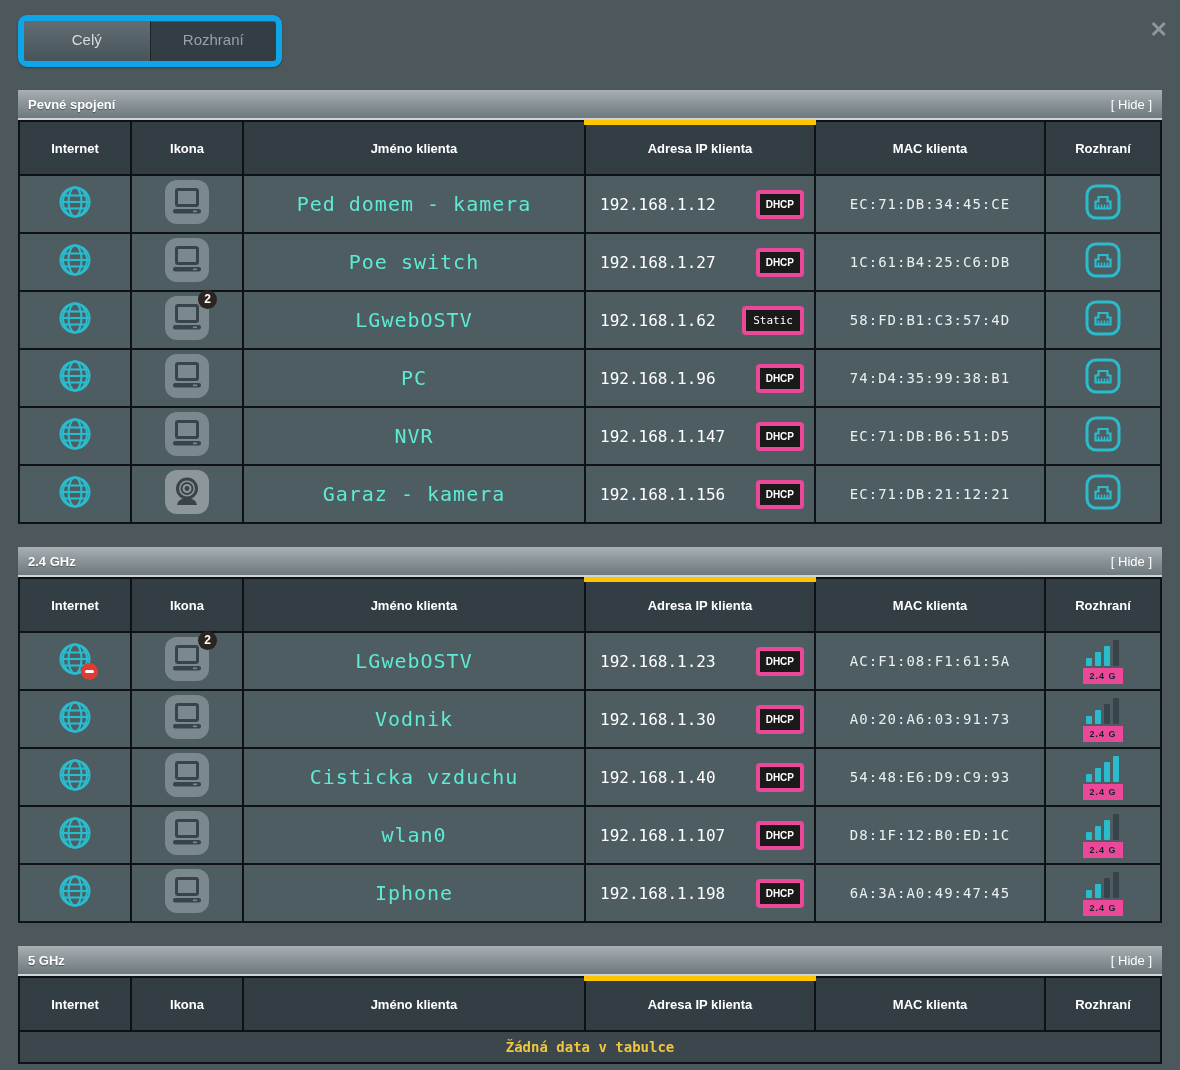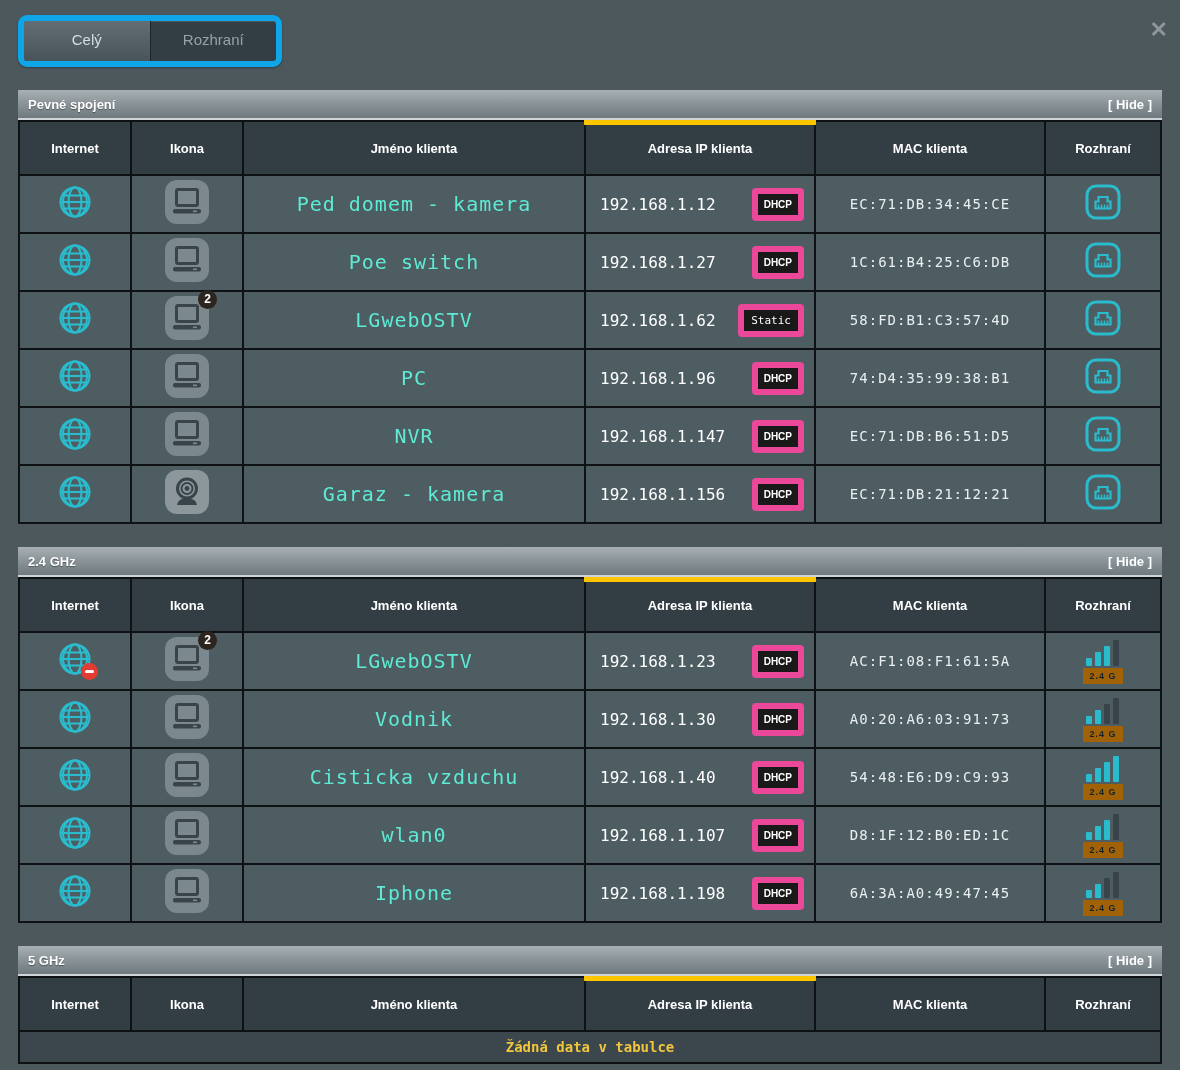--- a/index.html
+++ b/index.html
@@ -13,52 +13,52 @@
   .tabs{display:flex;margin:15px 0 0 18px;width:252px;height:40px;background:#333e44;border:6px solid #0ea5e9;border-radius:9px;overflow:hidden;box-shadow:inset 0 1px 0 rgba(255,255,255,.12), 0 1px 2px rgba(0,0,0,.35);}
   .tab{flex:1;text-align:center;line-height:38px;font-size:15px;color:#97a1a6;cursor:pointer;}
   .tab.active{background:linear-gradient(#626e73,#47545a);color:#d6dde0;border-right:1px solid #1c2529;}
 
   
   .client-table{margin:23px 18px 0 18px;}
   .client-table + .client-table{}
   .section-bar{height:28px;display:flex;align-items:center;justify-content:space-between;padding:0 10px;
      background:linear-gradient(#a9b0b3 0%,#8c969a 45%,#6f7a7e 100%);border-bottom:2px solid #cfd5d7;}
   .section-title{color:#fff;font-size:13px;font-weight:bold;text-shadow:0 1px 1px rgba(0,0,0,.4);}
-  .hide-link{color:#fff;font-size:13px;font-weight:bold;cursor:pointer;text-decoration:none;}
+  .hide-link{color:#fff;font-size:13px;font-weight:normal;cursor:pointer;text-decoration:none;}
 
   table{width:100%;border-collapse:collapse;table-layout:fixed;}
   th{background:#333e44;color:#fff;font-size:13px;font-weight:bold;height:50px;border:2px solid #0e1214;position:relative;cursor:pointer;}
   th.col-ip::before{content:"";position:absolute;left:-2px;right:-2px;top:-2px;height:5px;background:#fdc500;}
   td{background:#4e5d62;border:2px solid #0e1214;height:56px;text-align:center;vertical-align:middle;padding:0;}
 
   .cname{font-family:"DejaVu Sans Mono",monospace;font-size:20px;color:#5eead4;letter-spacing:1px;}
   .ip-cell{display:flex;align-items:center;justify-content:space-between;padding:0 10px 0 14px;}
   .ip{font-family:"DejaVu Sans Mono",monospace;font-size:16px;color:#ffffff;}
-  .ip-badge{background:#191919;color:#fff;border-radius:4px;border:6px solid #ec4899;}
+  .ip-badge{background:#191919;color:#fff;border-radius:4px;border:4px solid #ec4899;}
   .ip-badge.dhcp{font:bold 10px "Liberation Sans",sans-serif;padding:5px 6px;}
   .ip-badge.static{font:11px "DejaVu Sans Mono",monospace;padding:4px 7px;}
   .mac{font-family:"DejaVu Sans Mono",monospace;font-size:14px;color:#e9f0f2;letter-spacing:1px;text-align:right;}
 
   .empty-cell{background:#3b474c;color:#f0c63c;font-family:"DejaVu Sans Mono",monospace;font-size:14px;font-weight:bold;height:30px;}
 
   
   .globe-wrap{position:relative;display:inline-block;width:40px;height:40px;cursor:pointer;}
   .blocked-dot{display:none;position:absolute;right:-3px;bottom:-1px;width:17px;height:17px;border-radius:50%;background:#e23b32;}
   .blocked-dot::after{content:"";position:absolute;left:4px;top:7px;width:9px;height:3px;border-radius:2px;background:#fff;}
   .globe-wrap.blocked .blocked-dot{display:block;}
 
   .device-icon{position:relative;display:inline-block;width:46px;height:46px;cursor:pointer;}
   .count-badge{position:absolute;top:-5px;right:-7px;width:19px;height:19px;border-radius:50%;background:#2c241e;color:#fff;font:bold 12px/19px "Liberation Sans",sans-serif;text-align:center;}
 
   .if-slot{display:inline-block;}
   .sig{display:inline-flex;flex-direction:column;align-items:center;}
   .bars{display:flex;align-items:flex-end;gap:3px;height:27px;}
   .bar{width:6px;border-radius:1px;background:#38434a;}
   .bar.on{background:#2abccd;}
-  .band{margin-top:2px;background:#a16207;color:#16242a;font:bold 9px "Liberation Sans",sans-serif;padding:3px 6px;letter-spacing:1px;}
+  .band{margin-top:2px;background:#ec4899;color:#16242a;font:bold 9px "Liberation Sans",sans-serif;padding:3px 6px;letter-spacing:1px;}
 </style>
 </head>
 <body>
 
 <div class="panel">
   <span class="close-btn">✕</span>
 
   <div class="tabs">
     <div class="tab active">Celý</div>
     <div class="tab">Rozhraní</div>

